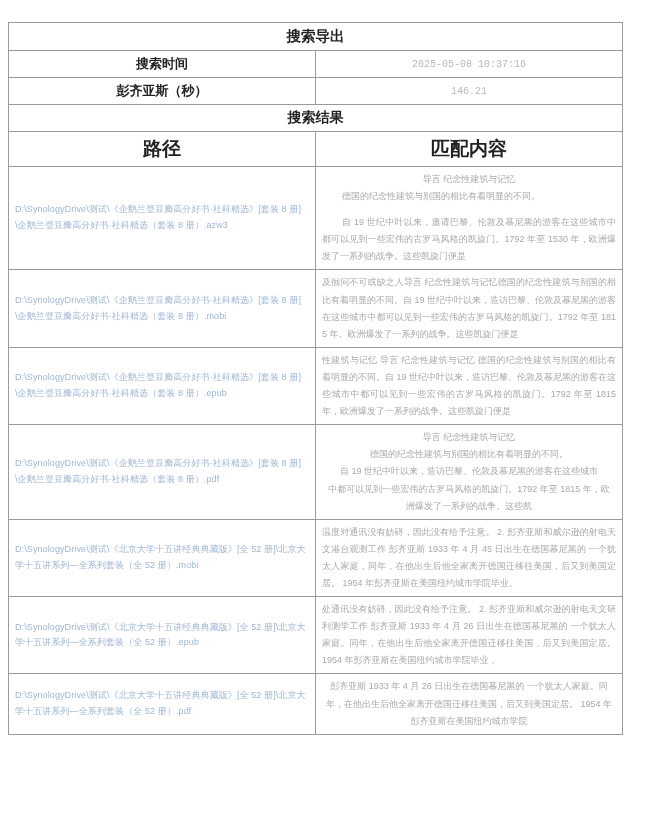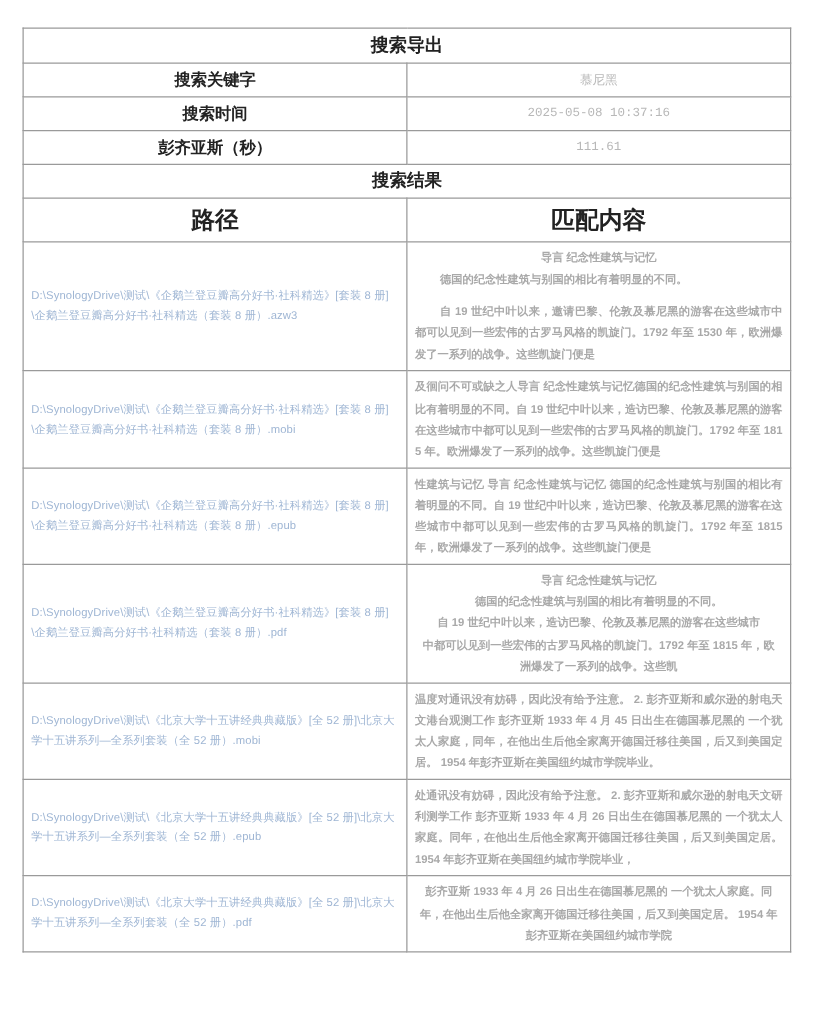--- a/index.html
+++ b/index.html
@@ -10,21 +10,21 @@
   body {
     width: 651px;
     height: 826px;
     font-family: "Liberation Sans", sans-serif;
     color: #333333;
   }
   .page {
     width: 651px;
     height: 826px;
     box-sizing: border-box;
-    padding: 22px 18px 0 18px;
+    padding: 22px 18px 0 8px;
     background: #ffffff;
     overflow: hidden;
   }
   table.export {
     width: 615px;
     border-collapse: collapse;
     table-layout: fixed;
   }
   table.export td {
     border: 1px solid #9a9a9a;
@@ -78,21 +78,20 @@
     padding: 6px 5px;
     letter-spacing: 0.1px;
   }
   .match-cell {
     font-size: 9px;
     line-height: 1.9;
     color: #a9a9a9;
     vertical-align: top;
     padding: 6px 8px;
     text-align: justify;
-    font-weight: bold;
   }
   .match-cell .line {
     display: block;
   }
   .match-cell .c {
     text-align: center;
   }
   .match-cell .ind {
     text-indent: 20px;
   }
@@ -105,30 +104,26 @@
 <body>
 
 <div class="page">
   <table class="export">
     <tbody>
       <tr class="title-row">
         <td colspan="2">搜索导出</td>
       </tr>
 
       <tr>
-        <td class="meta-label">搜索关键字</td>
-        <td class="meta-value">慕尼黑</td>
-      </tr>
-      <tr>
         <td class="meta-label">搜索时间</td>
         <td class="meta-value">2025-05-08 10:37:16</td>
       </tr>
       <tr>
         <td class="meta-label">彭齐亚斯（秒）</td>
-        <td class="meta-value">111.61</td>
+        <td class="meta-value">146.21</td>
       </tr>
 
       <tr class="section-row">
         <td colspan="2">搜索结果</td>
       </tr>
 
       <tr>
         <td class="col-head">路径</td>
         <td class="col-head">匹配内容</td>
       </tr>

